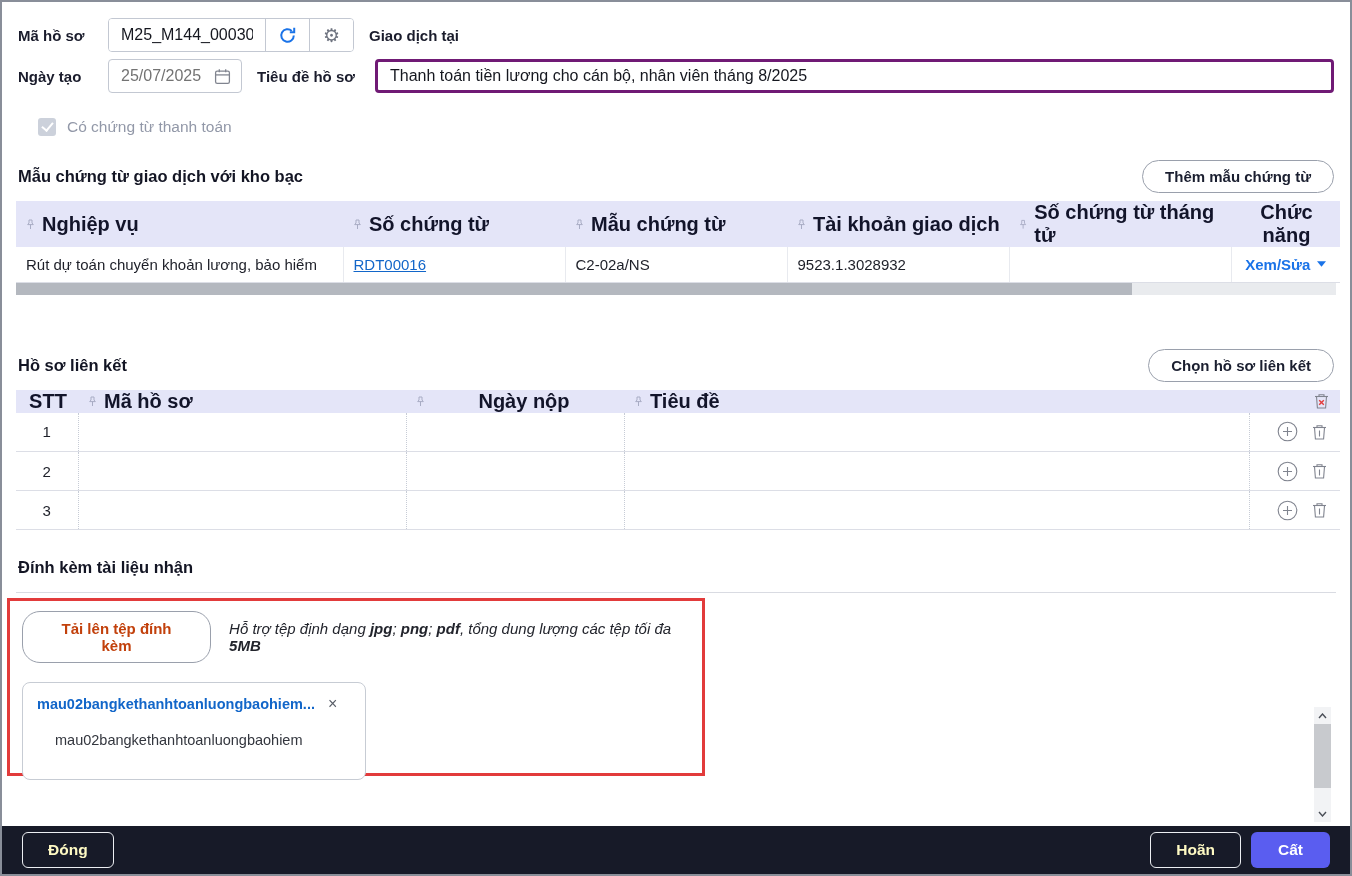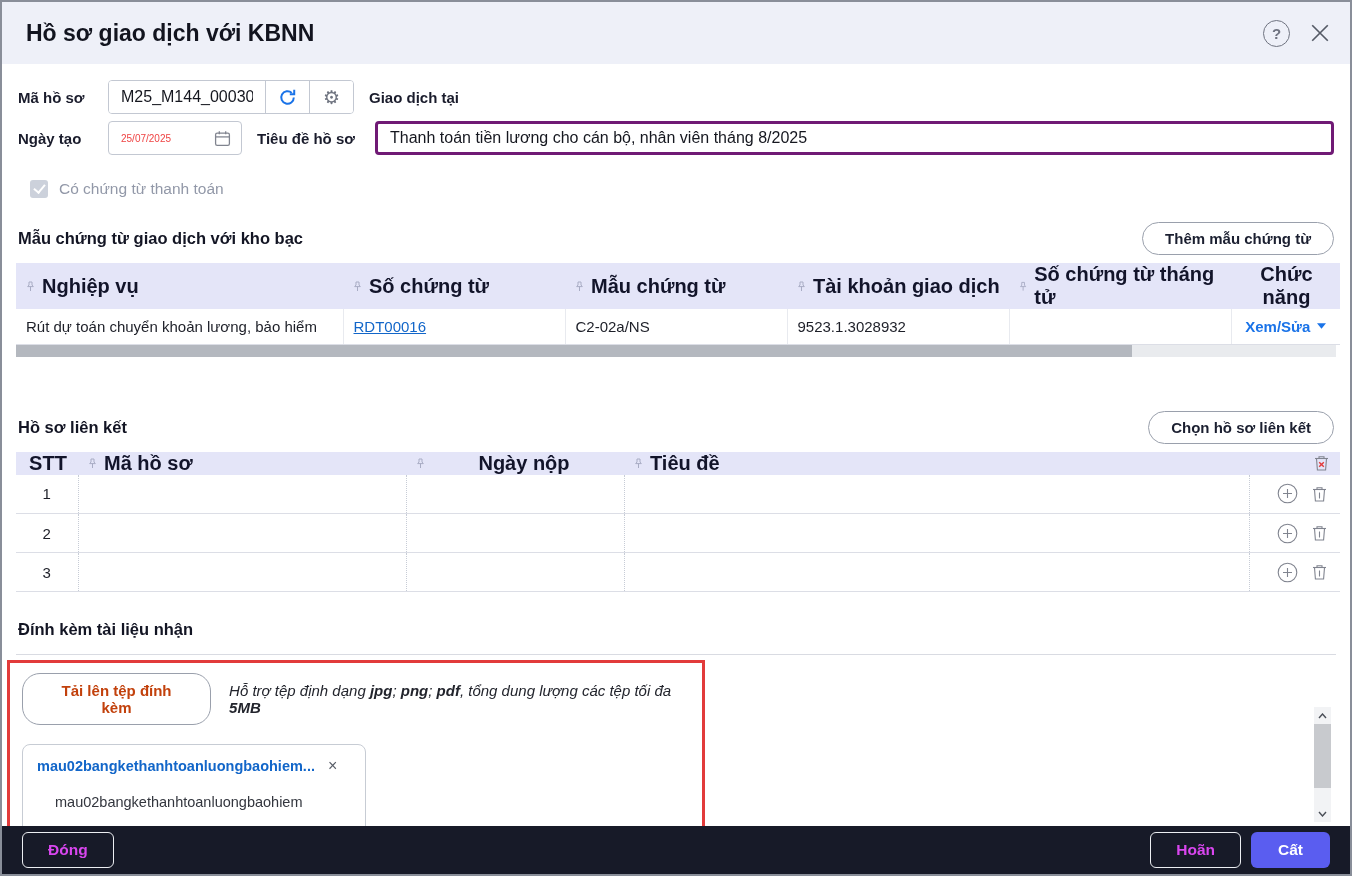--- a/index.html
+++ b/index.html
@@ -31,25 +31,25 @@
   .seg { width:44px; display:flex; align-items:center; justify-content:center;
          border-left:1px solid #c3c8d2; background:#fff; cursor:pointer; }
   .gear-glyph { font-size:19px; color:#6f7480; line-height:1; }
   .selectbox { width:347px; height:34px; border:1px solid #c3c8d2; border-radius:4px;
                display:flex; align-items:center; overflow:hidden; cursor:pointer; }
   .selectbox .val { flex:1; padding:0 12px; font-size:16px; color:#15171f; white-space:nowrap; }
   .selectbox .arrow { width:30px; align-self:stretch; border-left:1px solid #c3c8d2;
                       display:flex; align-items:center; justify-content:center; }
   .datebox { width:134px; height:34px; border:1px solid #c3c8d2; border-radius:4px;
              display:flex; align-items:center; padding:0 10px 0 12px; gap:8px; }
-  .datebox .val { flex:1; font-size:10px; color:#ef4444; }
+  .datebox .val { flex:1; font-size:16px; color:#737373; }
   .titleinput { flex:1; height:34px; border:3px solid #701a75; border-radius:4px; font-size:16px;
                 color:#15171f; padding:12px 12px; font-family:inherit; outline:none; }
 
-  .check-row { display:flex; align-items:center; gap:11px; margin:25px 16px 0 28px; }
+  .check-row { display:flex; align-items:center; gap:11px; margin:25px 16px 0 36px; }
   .checkbox { width:18px; height:18px; border-radius:3px; background:#ccd1db; position:relative; flex:none; }
   .checkbox::after { content:""; position:absolute; left:6px; top:2px; width:5px; height:9px;
                      border:solid #fff; border-width:0 2px 2px 0; transform:rotate(40deg); }
   .check-label { font-size:15.5px; color:#9298a8; }
 
   .sec-head { display:flex; align-items:center; justify-content:space-between; margin:24px 16px 0 16px; }
   .sec-head.second { margin-top:54px; }
   .sec-title { font-size:16.5px; font-weight:700; color:#131524; }
   .pill-btn { border:1.5px solid #9aa0ac; border-radius:18px; background:#fff; padding:7px 22px;
               font-size:15px; font-weight:700; color:#1b1f30; font-family:inherit; cursor:pointer;text-align:center; }
@@ -91,44 +91,31 @@
   .filename { margin:20px 0 0 18px; font-size:14.5px; color:#33363e; }
 
   .vscroll { position:absolute; right:19px; top:705px; width:17px; height:115px; background:#f2f3f5;
              display:flex; flex-direction:column; align-items:center; }
   .varrow { height:17px; width:100%; display:flex; align-items:center; justify-content:center; cursor:pointer; }
   .vmid { flex:1; width:100%; position:relative; }
   .vthumb { position:absolute; top:0; left:0; width:17px; height:64px; background:#c8cace; cursor:pointer; }
 
   
   .footer { height:48px; flex:none; background:#171a28; display:flex; align-items:center; padding:0 20px; }
-  .btn-outline-dark { background:transparent; border:1px solid #eceef2; color:#d946ef; border-radius:6px;
+  .btn-outline-dark { background:transparent; border:1px solid #eceef2; color:#fef9c3; border-radius:6px;
                       font-weight:700; font-size:15.5px; padding:8px 25px; font-family:inherit; cursor:pointer; }
   .btn-primary { background:#5a5df0; border:none; color:#fff; border-radius:6px; font-weight:700;
                  font-size:15.5px; padding:9px 27px; margin-left:10px; font-family:inherit; cursor:pointer; }
   .spacer { flex:1; }
 </style>
 </head>
 <body>
 
 <div class="dialog">
 
-  <div class="titlebar">
-    <h1>Hồ sơ giao dịch với KBNN</h1>
-    <div class="tb-icons">
-      <button class="help-btn">
-        <span>?</span>
-      </button>
-      <button class="close-btn">
-        <svg width="20" height="20" viewBox="0 0 18 18">
-            <path d="M2 2l14 14M16 2L2 16" stroke="#555a66" stroke-width="1.5" fill="none"></path>
-          </svg>
-      </button>
-    </div>
-  </div>
 
   <div class="body">
 
     <div class="form-row">
       <span class="flabel l1">Mã hồ sơ</span>
       <div class="igroup">
         <input value="M25_M144_000300007" style="">
         <span class="seg">
           <svg width="21" height="21" viewBox="0 0 20 20">
             <path d="M16 10a6 6 0 1 1-1.9-4.4" fill="none" stroke="#1a73e8" stroke-width="1.9"></path>

